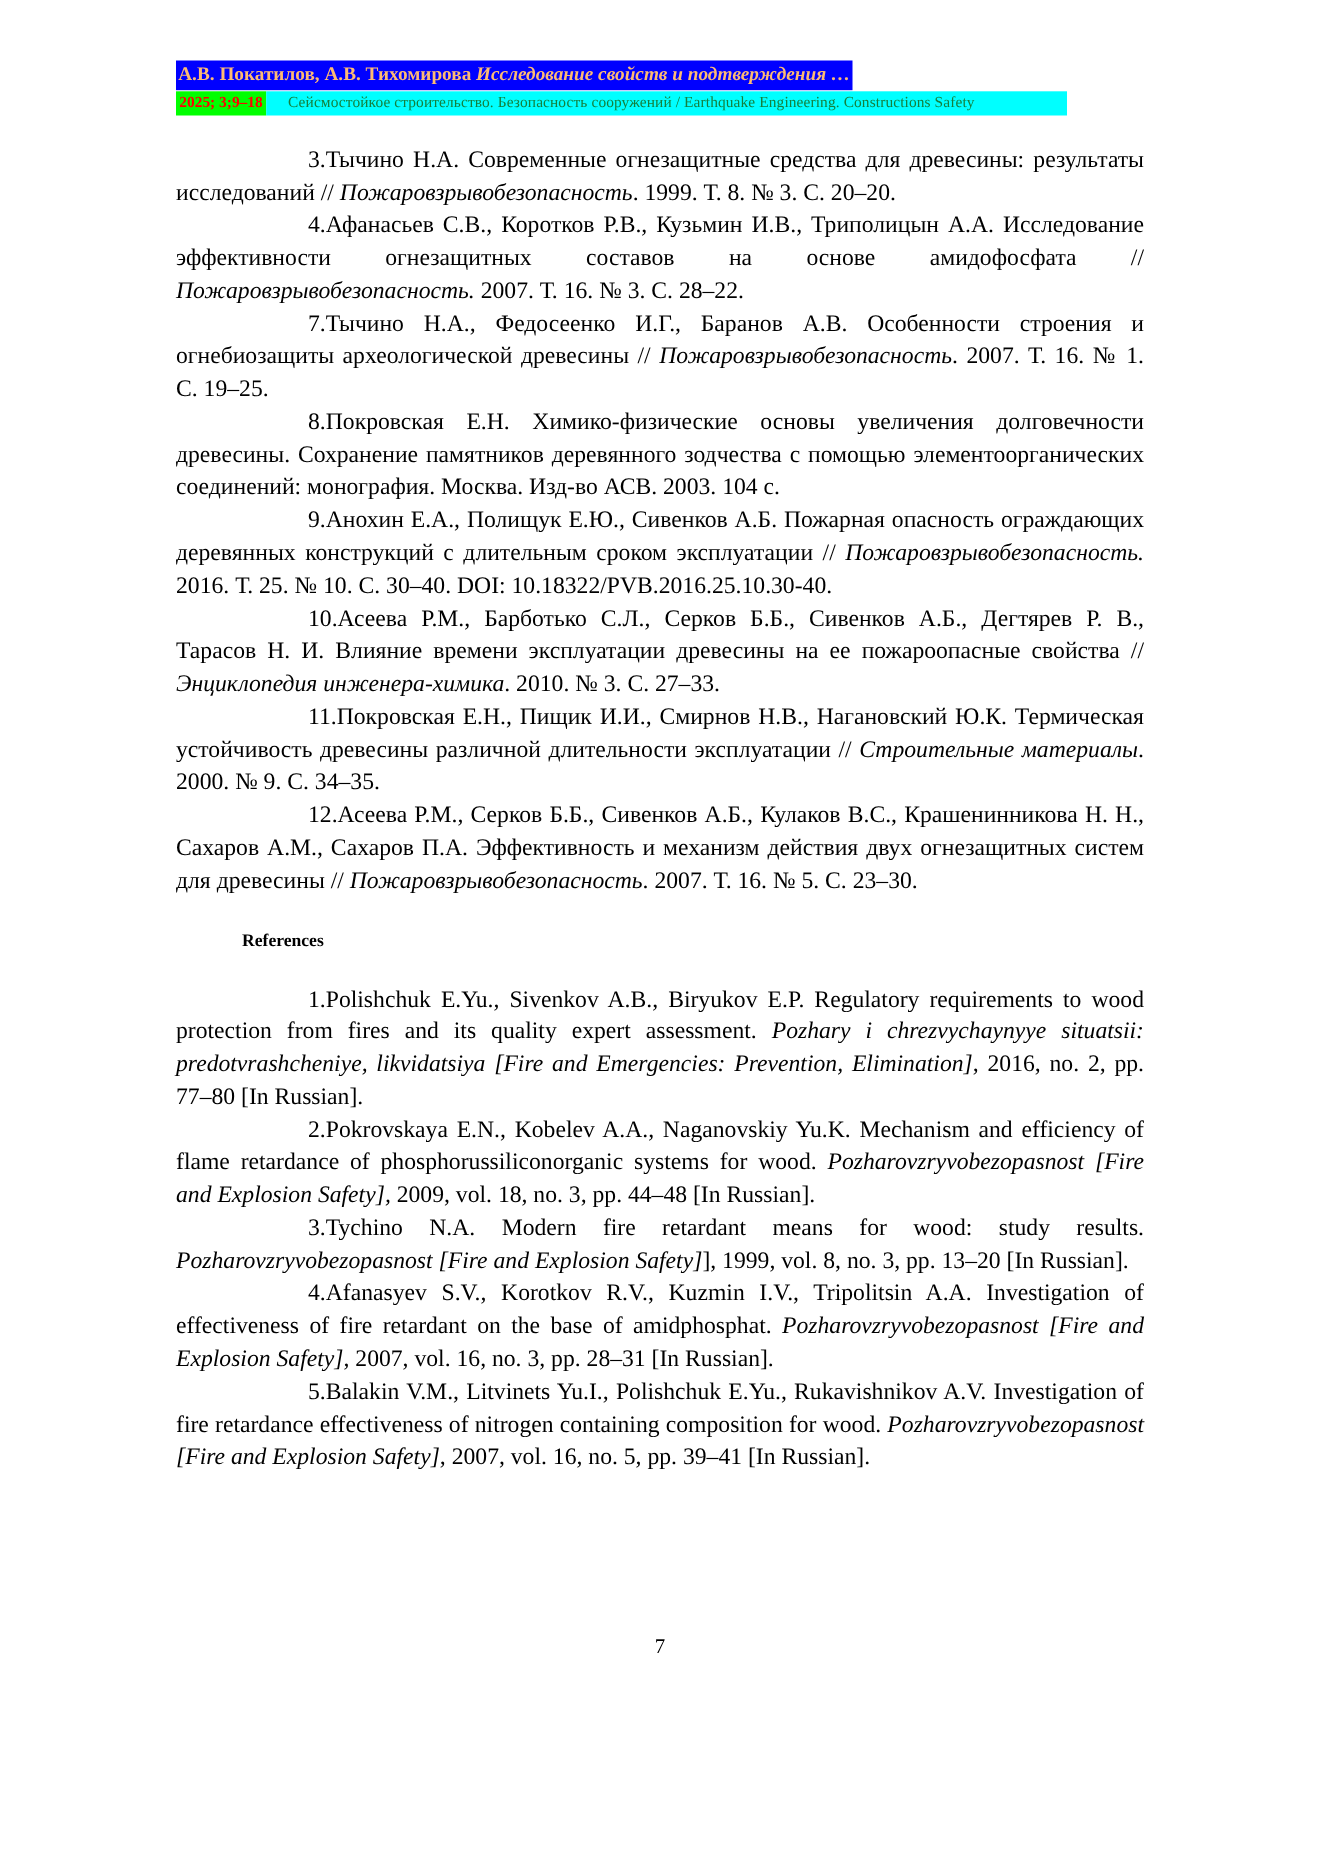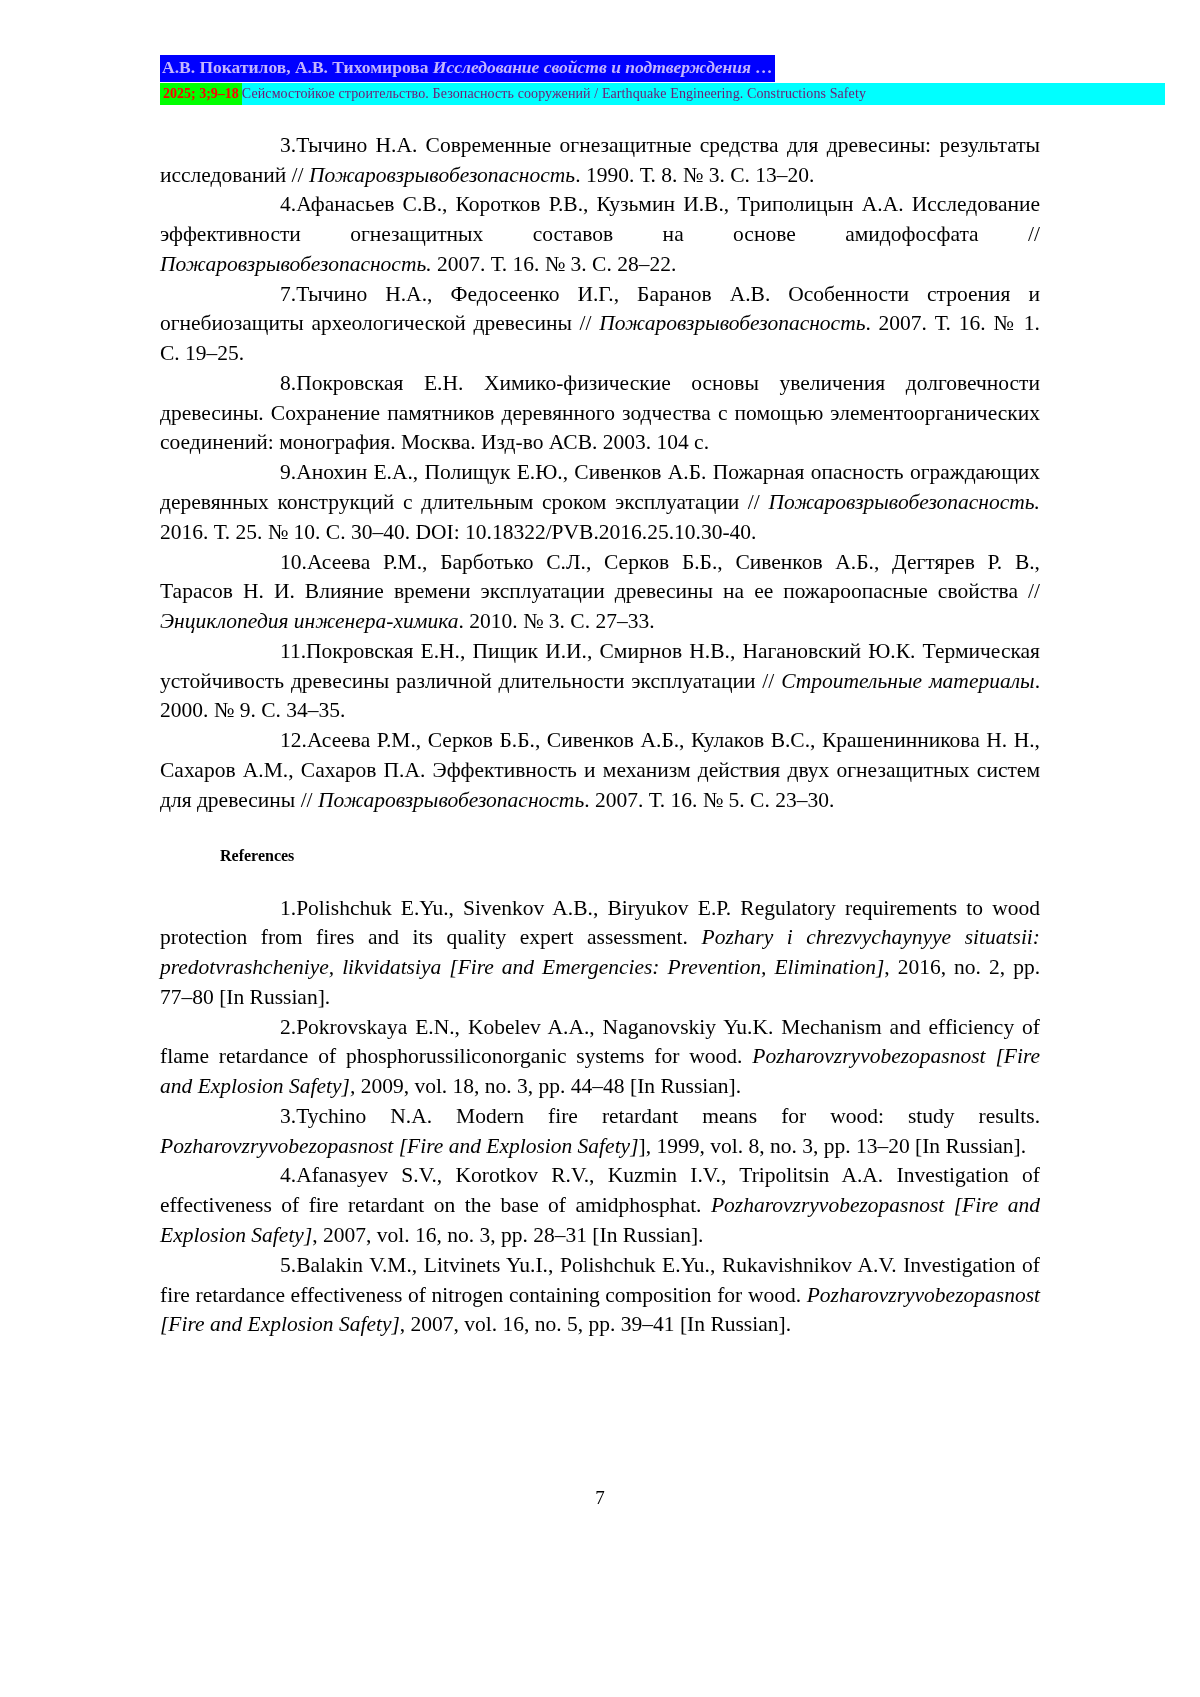--- a/index.html
+++ b/index.html
@@ -19,50 +19,50 @@
   .content {
     position: absolute;
     left: 160px;
     top: 55px;
     width: 880px;
   }
 
   
   .runhead-line1 {
     background: #0000ff;
-    color: #c4b5fd;
+    color: #fdba74;
     font-weight: bold;
     font-size: 17.5px;
     line-height: 1.35;
     padding: 1px 2px 2px 2px;
     white-space: nowrap;
     display: inline-block;
   }
   .runhead-line1 .ital {
     font-style: italic;
   }
   .runhead-line2 {
     display: flex;
     align-items: center;
     font-size: 14px;
     line-height: 1.3;
     margin-top: 1px;
-    width: 1005px;
+    width: 810px;
   }
   .runhead-issue {
     background: #00ff00;
     color: #ff0000;
     font-weight: bold;
     padding: 2px 3px;
     white-space: nowrap;
   }
   .runhead-journal {
     background: #00ffff;
-    color: #701a75;
-    padding: 2px 0;
+    color: #15803d;
+    padding: 2px 20px;
     flex: 1;
     white-space: nowrap;
     letter-spacing: 0.1px;
   }
 
   
   .refs {
     margin-top: 26px;
   }
   p.ref {
@@ -112,21 +112,21 @@
         <span>А.В. Покатилов,  А.В. Тихомирова</span>
         <span class="ital">Исследование свойств и подтверждения …</span>
       </div>
       <div class="runhead-line2">
         <span class="runhead-issue">2025; 3;9–18</span>
         <span class="runhead-journal">Сейсмостойкое строительство. Безопасность сооружений / Earthquake  Engineering.   Constructions Safety</span>
       </div>
     </div>
 
     <div class="refs">
-        <p class="ref"><span class="num">3.</span><span>Тычино Н.А. Современные огнезащитные средства для древесины: результаты исследований // </span><i>Пожаровзрывобезопасность</i><span>. 1990. Т. 8. № 3. С. 13–20.</span></p>
+        <p class="ref"><span class="num">3.</span><span>Тычино Н.А. Современные огнезащитные средства для древесины: результаты исследований // </span><i>Пожаровзрывобезопасность</i><span>. 1999. Т. 8. № 3. С. 20–20.</span></p>
         <p class="ref"><span class="num">4.</span><span>Афанасьев С.В., Коротков Р.В., Кузьмин И.В., Триполицын А.А. Исследование эффективности огнезащитных составов на основе амидофосфата // </span><i>Пожаровзрывобезопасность.</i><span> 2007. Т. 16. № 3. С. 28–22.</span></p>
         <p class="ref"><span class="num">7.</span><span>Тычино Н.А., Федосеенко И.Г., Баранов А.В. Особенности строения и огнебиозащиты археологической древесины // </span><i>Пожаровзрывобезопасность</i><span>. 2007. Т. 16. № 1. С. 19–25.</span></p>
         <p class="ref"><span class="num">8.</span><span>Покровская Е.Н. Химико-физические основы увеличения долговечности древесины. Сохранение памятников деревянного зодчества с помощью элементоорганических соединений: монография. Москва.  Изд-во АСВ. 2003. 104 с.</span></p>
         <p class="ref"><span class="num">9.</span><span>Анохин Е.А., Полищук Е.Ю., Сивенков А.Б. Пожарная опасность ограждающих деревянных конструкций с длительным сроком эксплуатации // </span><i>Пожаровзрывобезопасность.</i><span> 2016. Т. 25. № 10. С. 30–40. DOI: 10.18322/PVB.2016.25.10.30-40.</span></p>
         <p class="ref"><span class="num">10.</span><span>Асеева Р.М., Барботько С.Л., Серков Б.Б., Сивенков А.Б., Дегтярев Р. В., Тарасов Н. И. Влияние времени эксплуатации древесины на ее пожароопасные свойства // </span><i>Энциклопедия инженера-химика</i><span>. 2010. № 3. С. 27–33.</span></p>
         <p class="ref"><span class="num">11.</span><span>Покровская Е.Н., Пищик И.И., Смирнов Н.В., Наганoвский Ю.К. Термическая устойчивость древесины различной длительности эксплуатации // </span><i>Строительные материалы</i><span>. 2000. № 9. С. 34–35.</span></p>
         <p class="ref"><span class="num">12.</span><span>Асеева Р.М., Серков Б.Б., Сивенков А.Б., Кулаков В.С., Крашенинникова Н. Н., Сахаров А.М., Сахаров П.А. Эффективность и механизм действия двух огнезащитных систем для древесины // </span><i>Пожаровзрывобезопасность</i><span>. 2007. Т. 16. № 5. С. 23–30.</span></p>
       </div>
 
     <div class="section-title">References</div>

